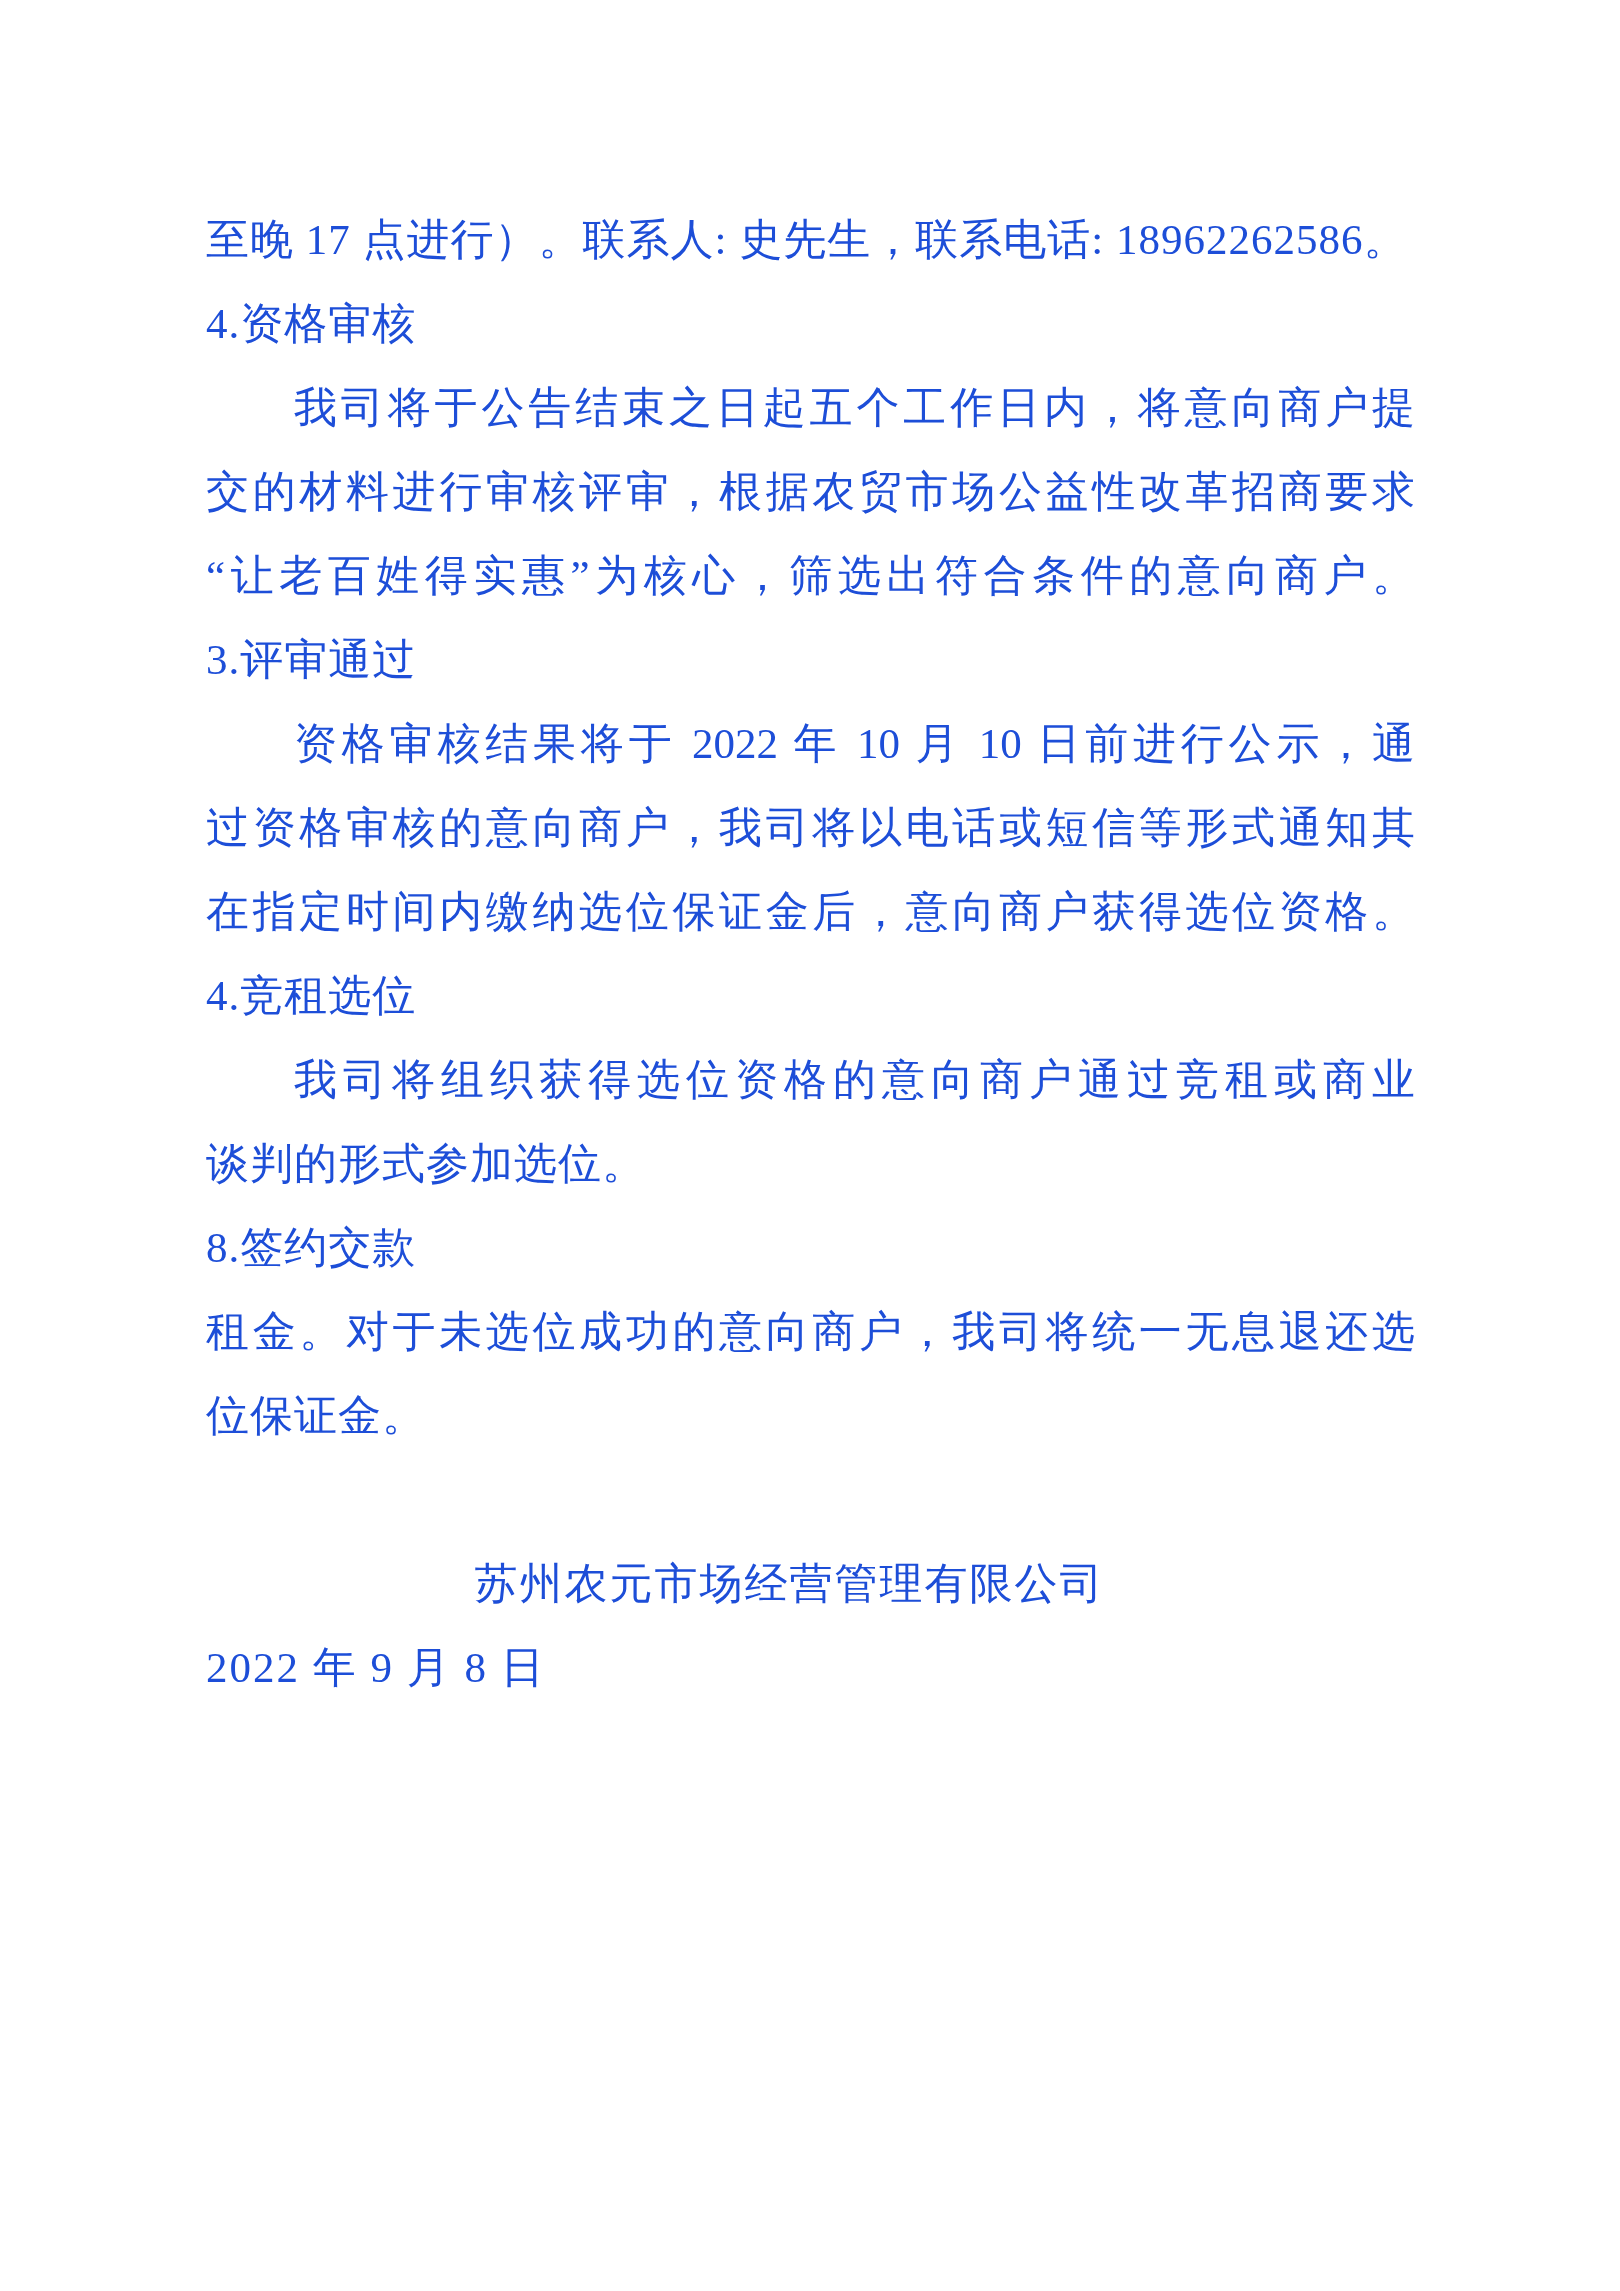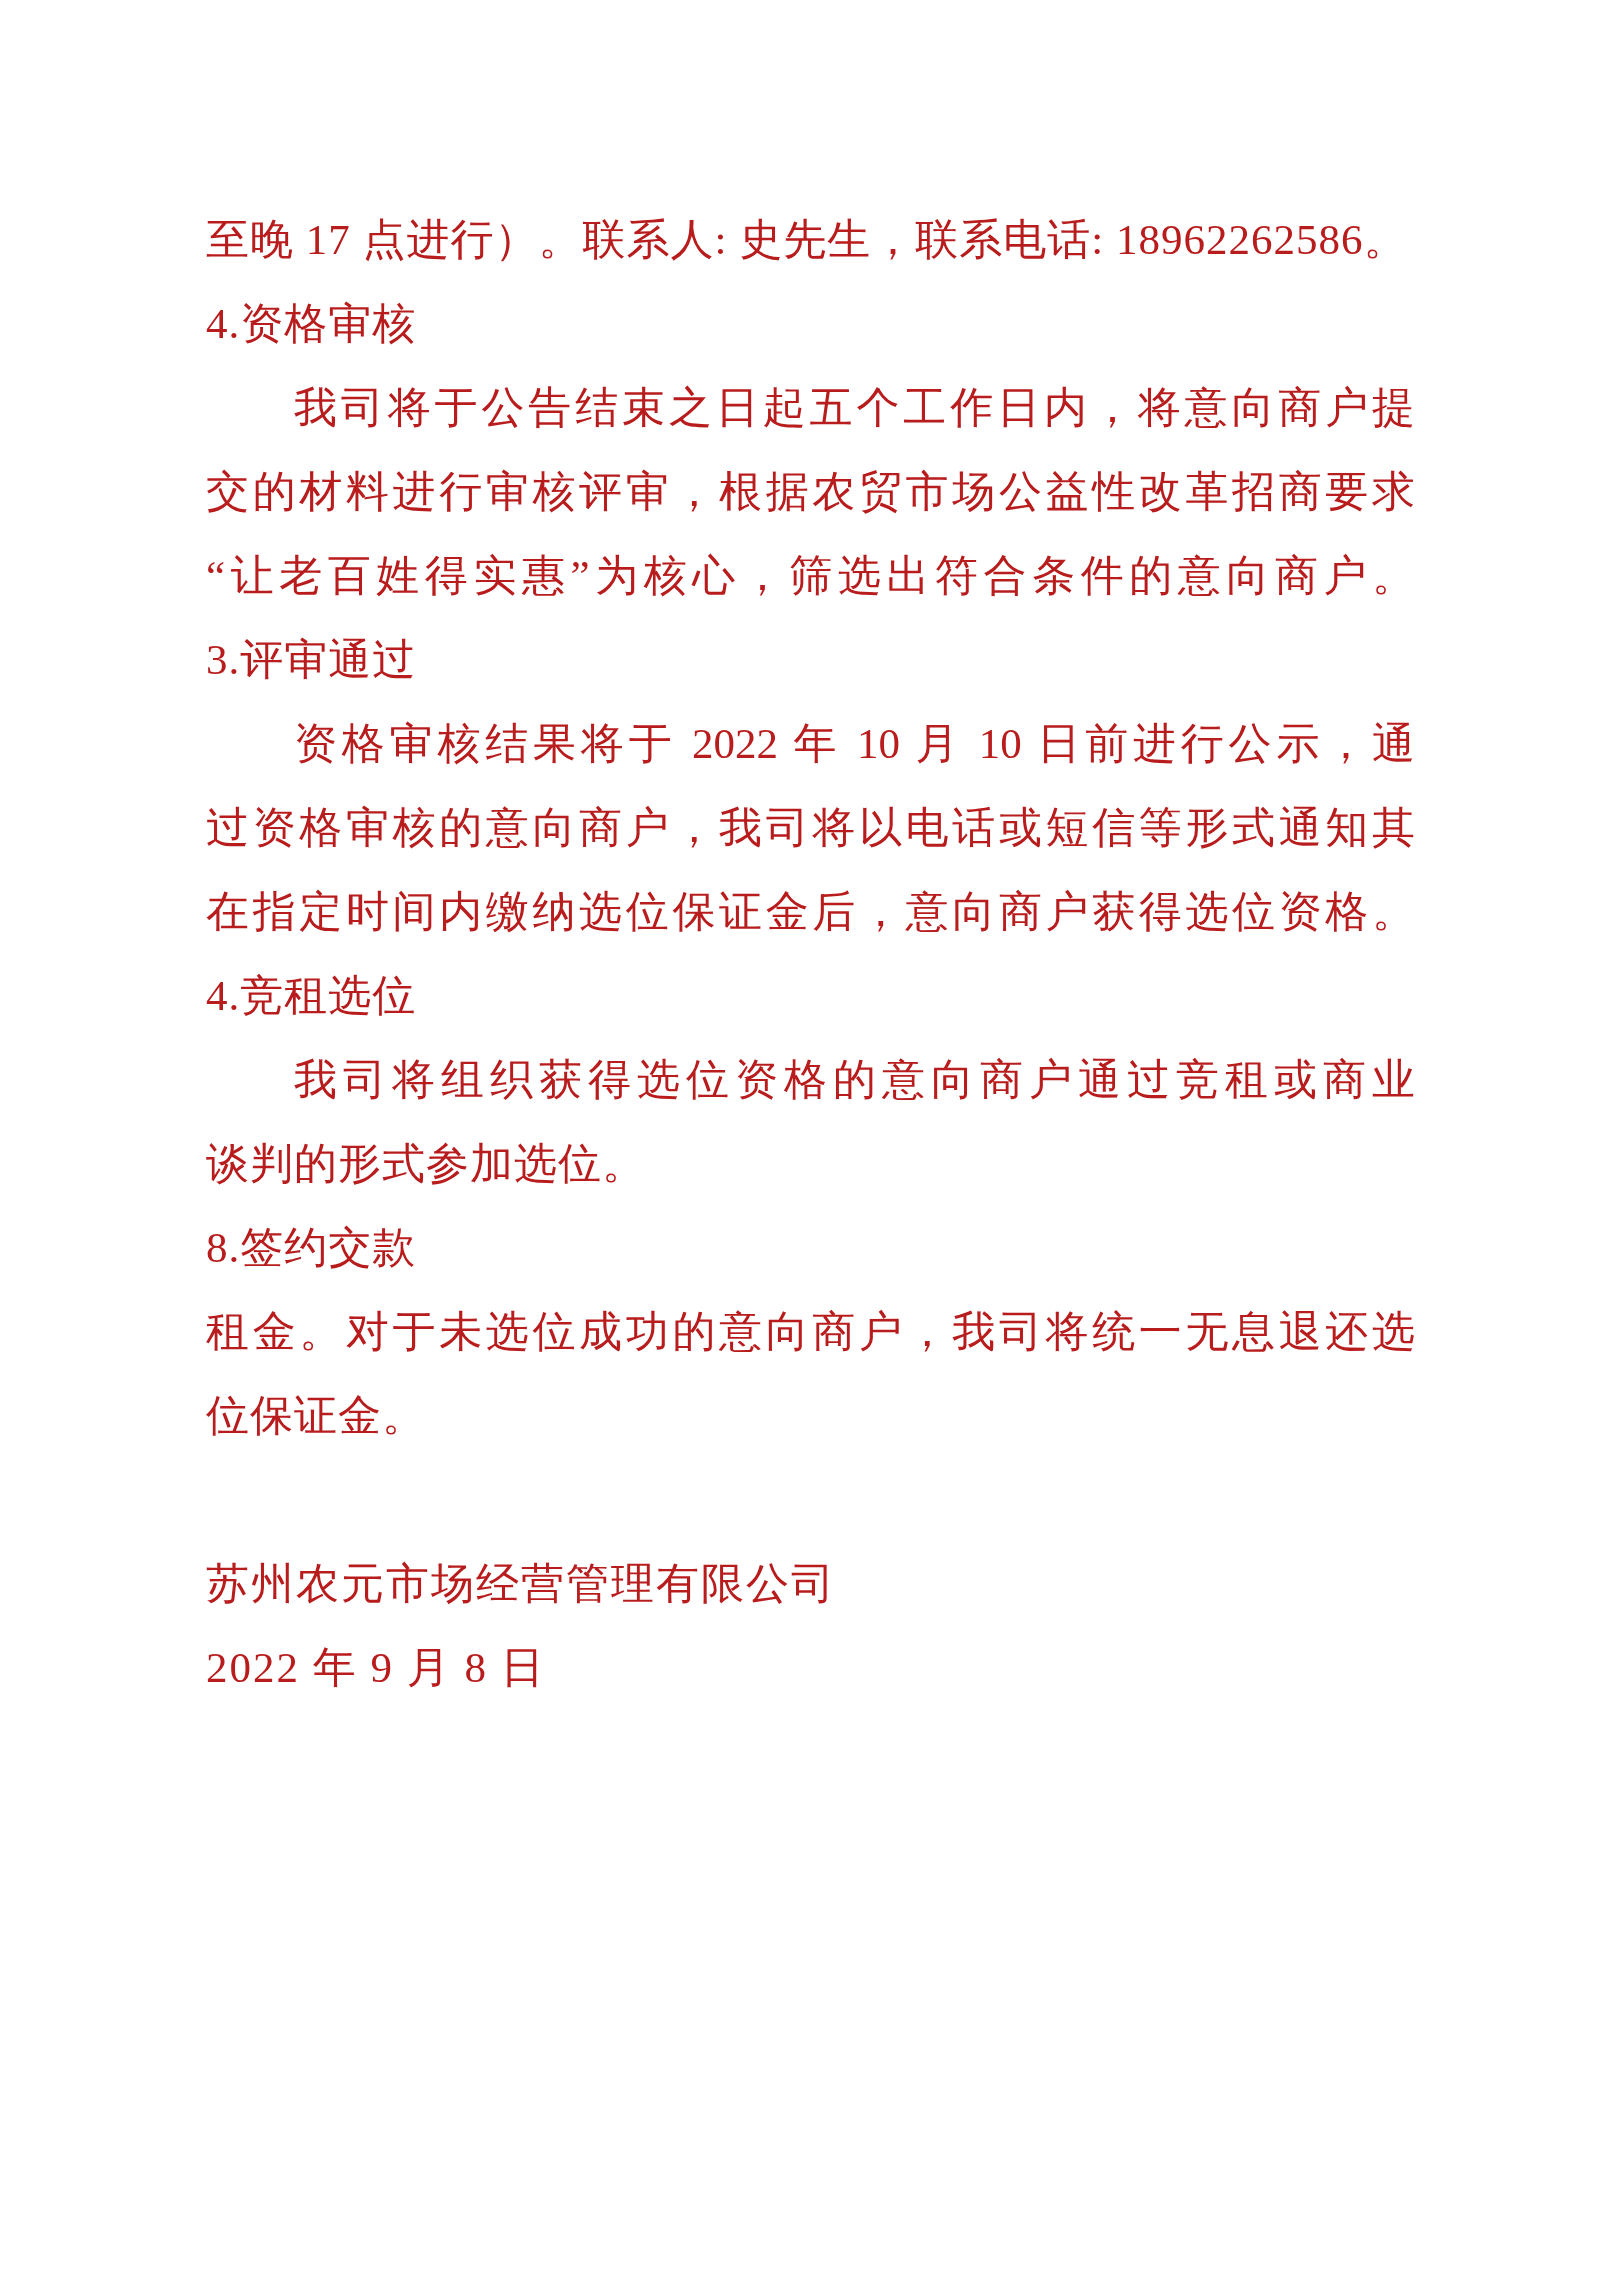--- a/index.html
+++ b/index.html
@@ -7,21 +7,21 @@
     padding: 0;
     background: #ffffff;
   }
   .page {
     position: relative;
     width: 1481px;
     height: 2292px;
     background: #ffffff;
     overflow: hidden;
     font-family: "Liberation Serif", "DejaVu Serif", serif;
-    color: #b91c1c;
+    color: #1d4ed8;
   }
   .content {
     position: absolute;
     top: 198px;
     left: 206px;
     width: 1209px;
   }
   .ln {
     font-size: 43px;
     line-height: 84px;
@@ -36,21 +36,21 @@
     text-justify: inter-character;
     letter-spacing: 0;
   }
   .ind {
     text-indent: 88px;
   }
   .sig-company {
     margin-top: 84px;
     font-size: 43px;
     line-height: 84px;
-    text-align: left;
+    text-align: center;
     padding-right: 42px;
     letter-spacing: 2px;
   }
   .sig-date {
     font-size: 43px;
     line-height: 84px;
     padding-right: 173px;
     letter-spacing: 2px;
   }
 </style>

